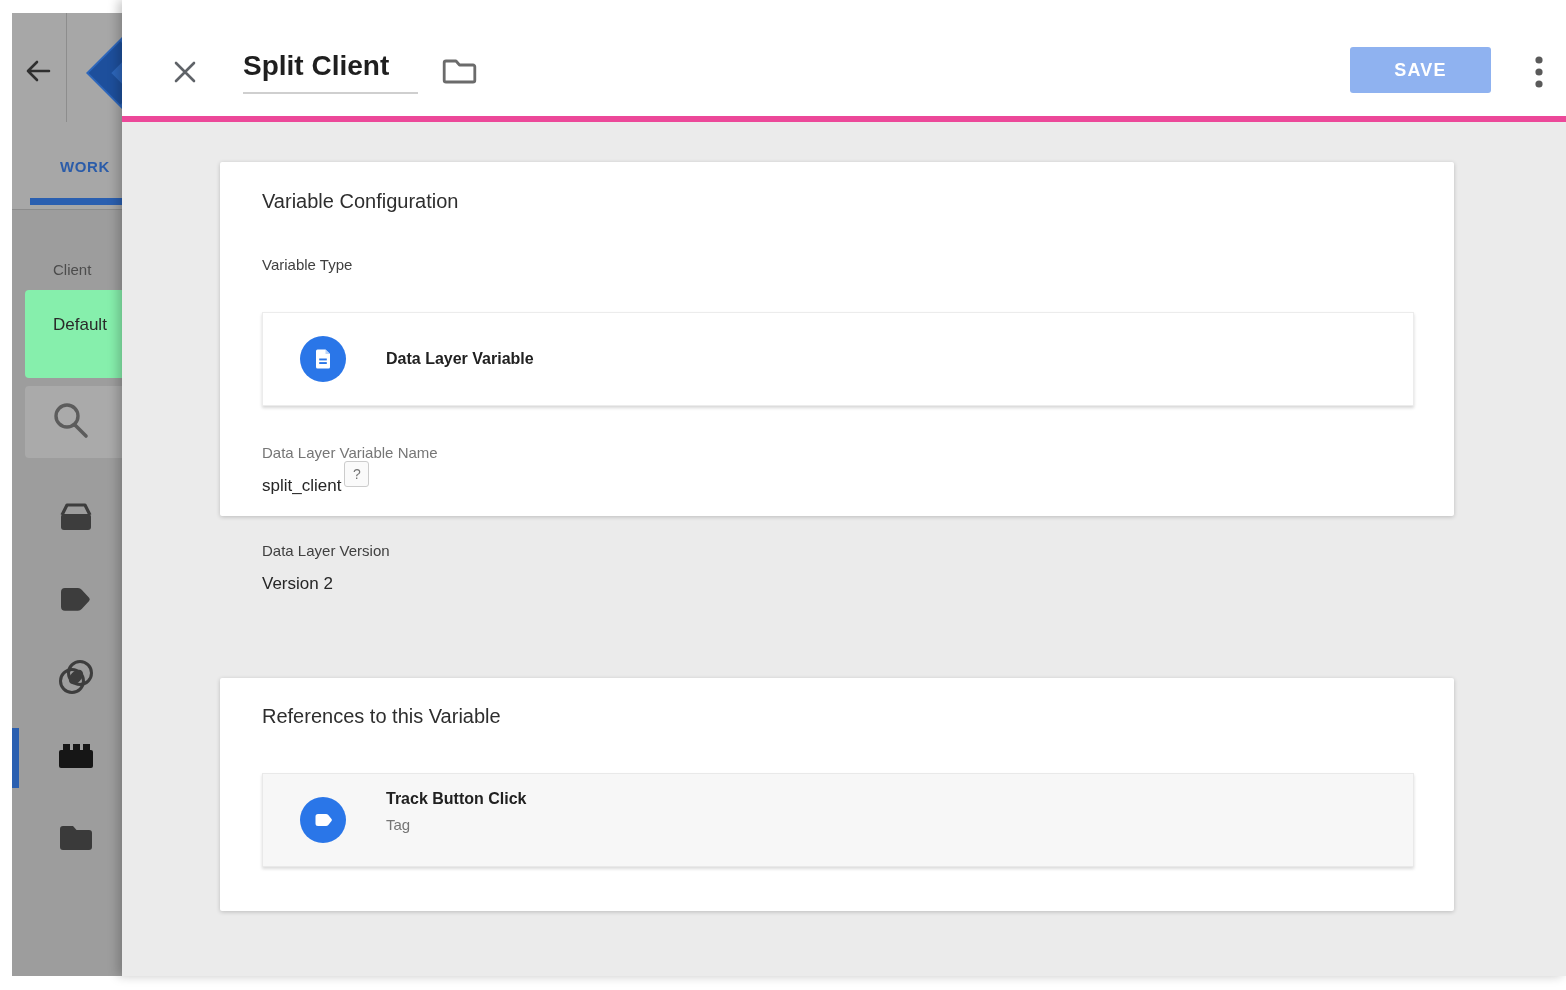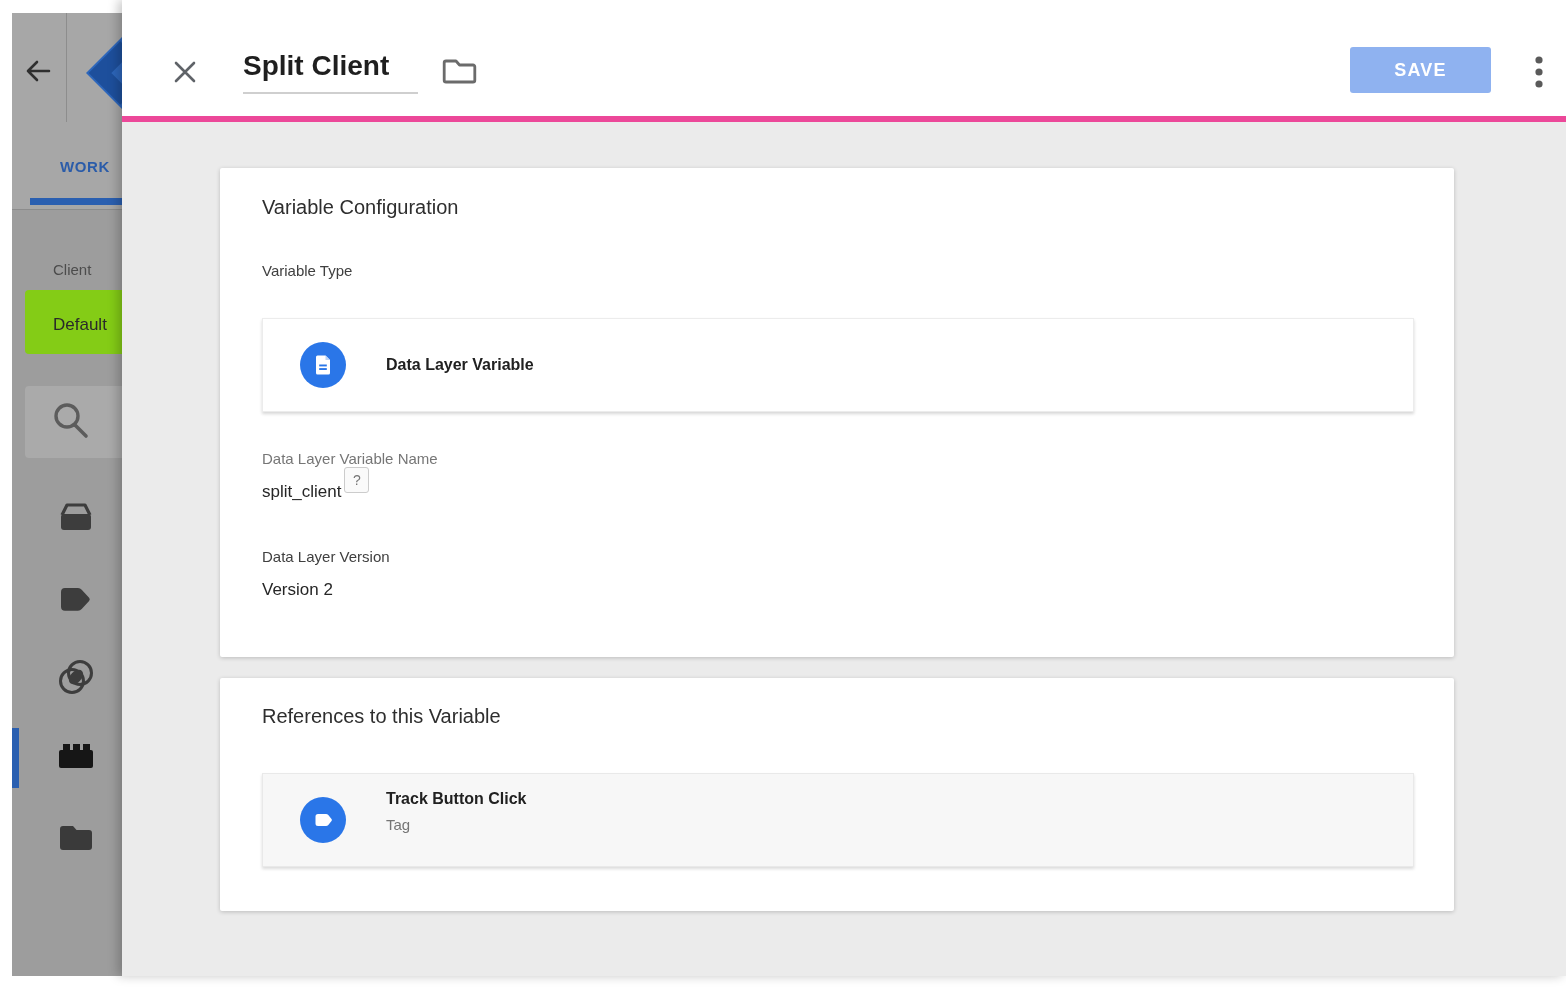--- a/index.html
+++ b/index.html
@@ -13,22 +13,22 @@
   .sb-header { position:absolute; left:0; top:0; width:110px; height:109px; background:#a7a7a7; }
   .sb-back { position:absolute; left:11px; top:44px; width:30px; height:30px; background:none; border:none; cursor:pointer; }
   .sb-divider { position:absolute; left:54px; top:0; width:1px; height:109px; background:#8d8d8d; }
   .sb-logo { position:absolute; left:70px; top:8px; }
   .sb-tabbar { position:absolute; left:0; top:109px; width:110px; height:88px;
                background:#a7a7a7; border-bottom:1px solid #8c8c8c; }
   .sb-tab { position:absolute; left:48px; top:36px; font-size:15px; font-weight:700;
             letter-spacing:.6px; color:#2b5ca9; white-space:nowrap; background:none; border:none; cursor:pointer; }
   .sb-tab-underline { position:absolute; left:18px; bottom:4px; width:92px; height:7px; background:#2a5fb0; }
   .sb-current { position:absolute; left:41px; top:248px; font-size:15px; color:#4c4c4c; white-space:nowrap; }
-  .sb-workspace-box { position:absolute; left:13px; top:277px; width:110px; height:64px;
-            background:#84cc16; border-radius:4px; cursor:pointer; }
+  .sb-workspace-box { position:absolute; left:13px; top:277px; width:110px; height:88px;
+            background:#86efac; border-radius:4px; cursor:pointer; }
   .sb-workspace-box span { position:absolute; left:28px; top:0; line-height:70px; font-size:17px;
             color:#2a2a2a; white-space:nowrap; }
   .sb-search { position:absolute; left:13px; top:373px; width:110px; height:72px;
             background:#aaaaaa; border-radius:4px; cursor:pointer; }
   .sb-search svg { position:absolute; left:25px; top:14px; }
   .nav-item { position:absolute; left:45px; width:38px; height:36px; background:none; border:none; cursor:pointer; }
   .nav-overview  { top:487px; }
   .nav-tags      { top:569px; }
   .nav-triggers  { top:645px; }
   .nav-variables { top:726px; }
@@ -46,21 +46,21 @@
   .title-underline { margin-top:10px; width:175px; height:2px; background:#cfcfcf; }
   .folder-btn { position:absolute; left:318px; top:54px; width:40px; height:36px; background:none; border:none; cursor:pointer; }
   .save-btn { position:absolute; right:123px; top:47px; width:141px; height:46px; background:#8fb2f0;
            border:none; border-radius:3px; color:#ffffff; font-size:18px; font-weight:700;
            letter-spacing:1.2px; cursor:pointer; font-family:inherit; }
   .kebab-btn { position:absolute; right:57px; top:51px; width:36px; height:40px; background:none; border:none; cursor:pointer; }
 
   .panel-content { position:absolute; left:0; top:122px; width:1444px; height:854px; }
   .card { position:absolute; left:98px; width:1234px; background:#ffffff; border-radius:2px;
           box-shadow:0 1px 4px rgba(0,0,0,0.2); }
-  .card-config { top:46px; height:489px;padding-left:44px; }
+  .card-config { top:40px; height:354px;padding-left:44px; }
   .card-refs   { top:556px; height:233px;padding-left:35px; }
   .card h2 { position:absolute; left:42px; font-size:20px; font-weight:400; color:#2e2e2e; white-space:nowrap; }
   .label { position:absolute; left:42px; font-size:15px; color:#404040; white-space:nowrap;text-align:right; }
   .value { position:absolute; left:42px; font-size:17px; color:#262626; white-space:nowrap; }
 
   .type-row { position:absolute; left:42px; top:150px; width:1152px; height:94px; background:#ffffff;
           border:1px solid #ececec; box-shadow:0 2px 3px rgba(0,0,0,0.16); cursor:pointer; }
   .ref-row  { position:absolute; left:42px; top:95px;  width:1152px; height:94px; background:#f7f7f7;
           border:1px solid #e9e9e9; box-shadow:0 2px 3px rgba(0,0,0,0.14); cursor:pointer; }
   .row-icon { position:absolute; left:37px; top:23px; width:46px; height:46px; border-radius:50%;

